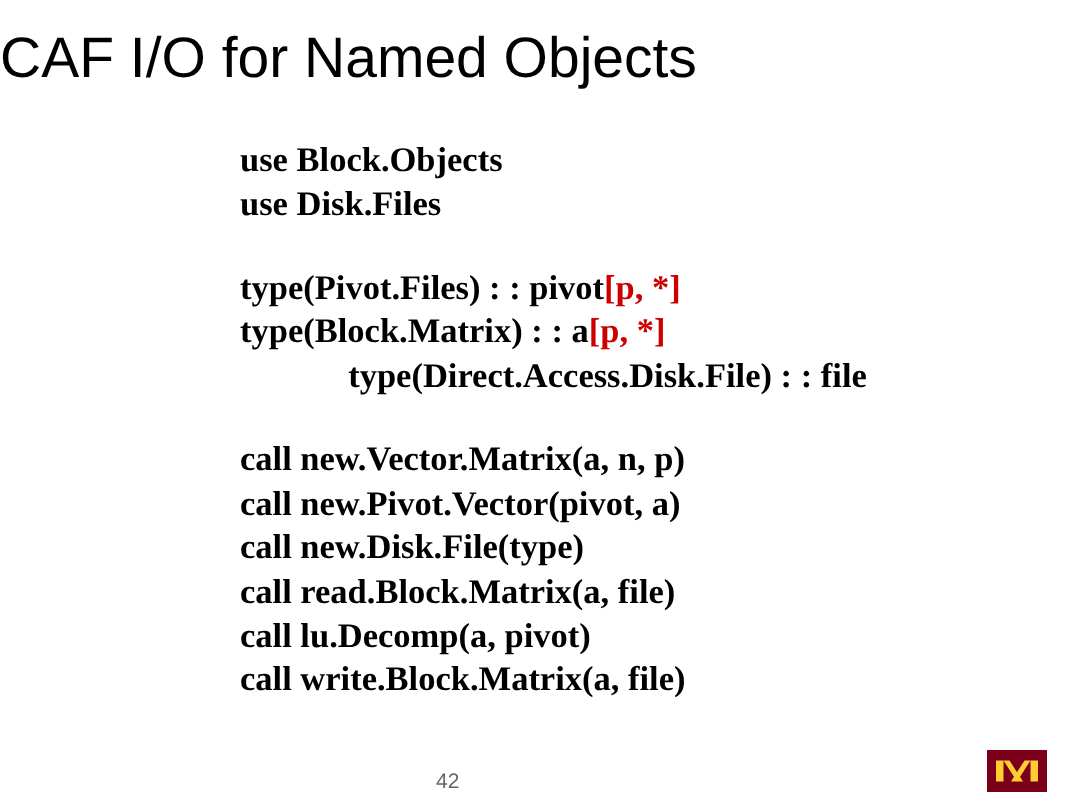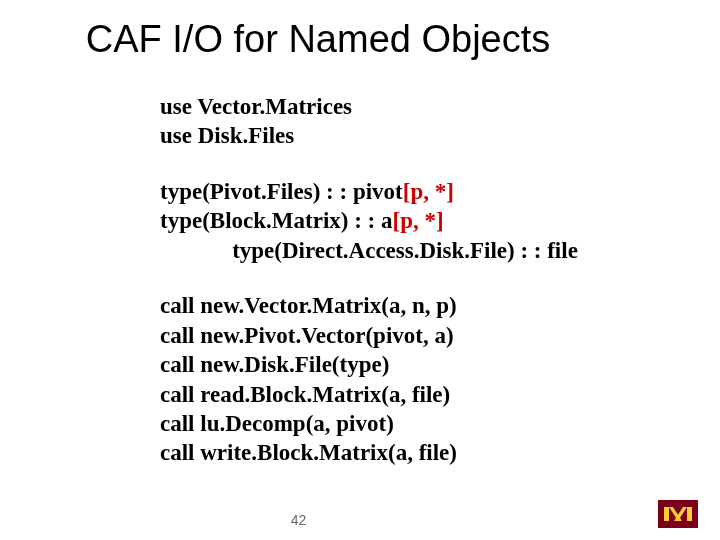--- a/index.html
+++ b/index.html
@@ -14,23 +14,22 @@
   }
   .slide {
     position: relative;
     width: 720px;
     height: 540px;
     box-sizing: border-box;
   }
   .title {
     position: absolute;
     top: 18px;
-    left: 16px;
+    left: 0;
     width: 604px;
-    text-align: center;
     font-family: Arial, Helvetica, sans-serif;
     font-size: 38px;
     font-weight: 400;
     color: #000000;
   }
   .body {
     position: absolute;
     top: 92px;
     left: 160px;
     right: 70px;
@@ -74,21 +73,21 @@
 </head>
 <body>
 
 <div class="slide">
 
   <div class="title">CAF I/O for Named Objects</div>
 
   <div class="body">
 
     <div class="block">
-      <p>use Vector.Matrices</p>
+      <p>use Block.Objects</p>
       <p>use Disk.Files</p>
     </div>
 
     <div class="block">
       <p>
         <span>type(Pivot.Files)  : : pivot</span><span class="red">[p, *]</span>
       </p>
       <p>
         <span>type(Block.Matrix) : : a</span><span class="red">[p, *]</span>
       </p>

